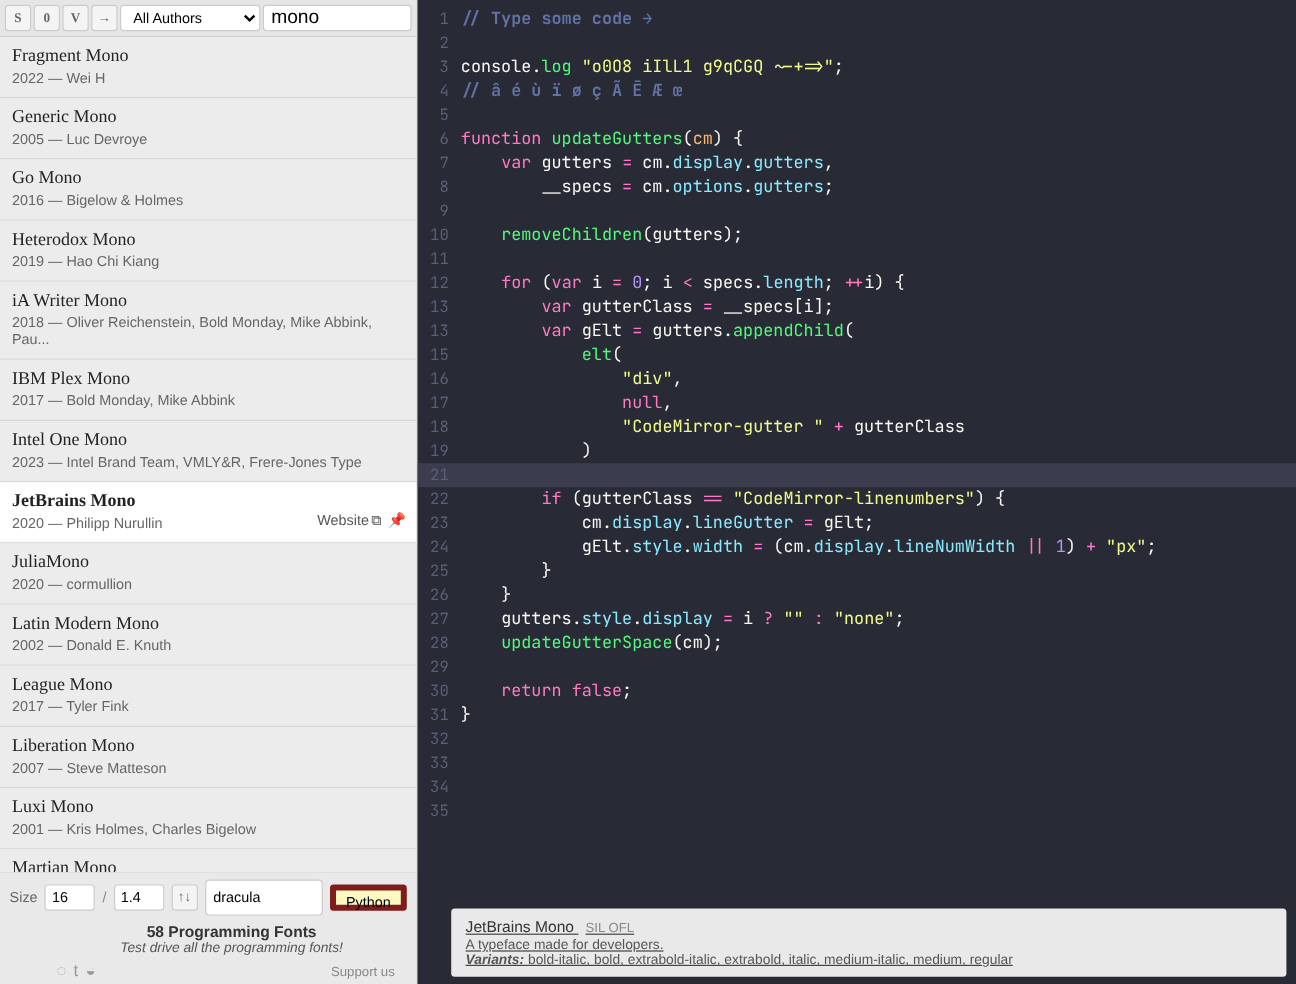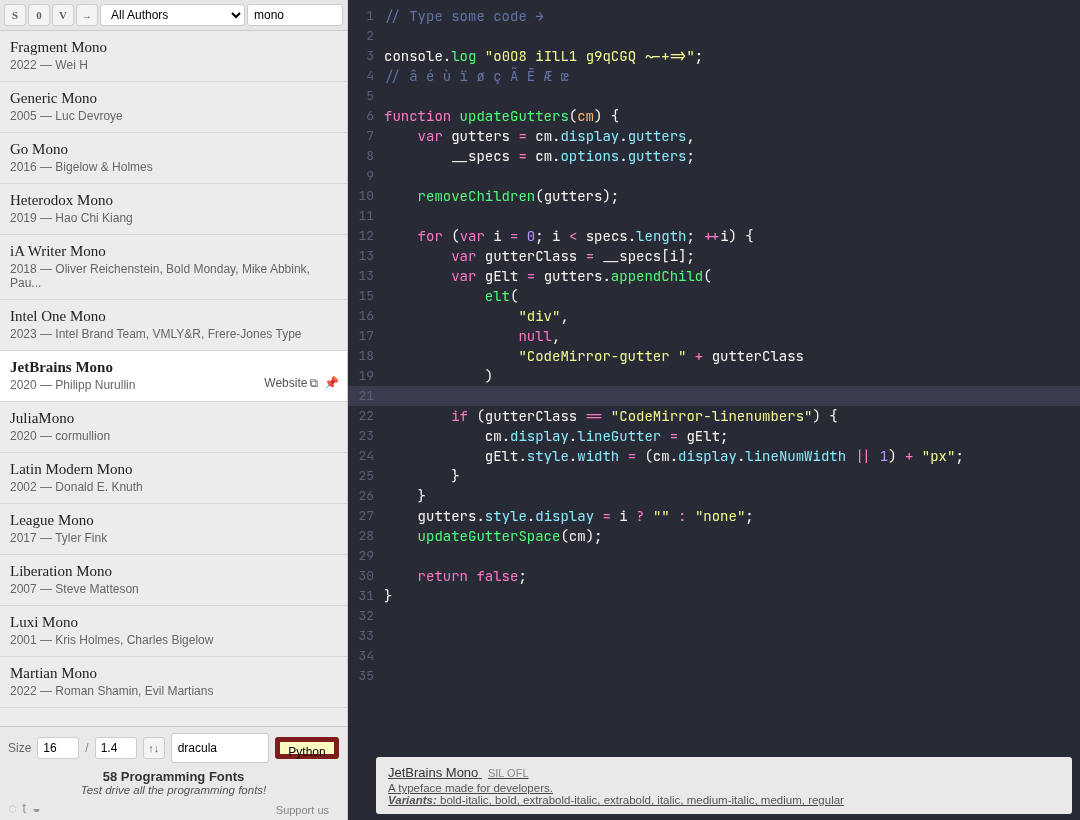--- a/index.html
+++ b/index.html
@@ -2,21 +2,21 @@
 <html><head>
 <meta charset="utf-8">
 <style>
 * { margin: 0; padding: 0; box-sizing: border-box; }
 body { font-family: -apple-system, BlinkMacSystemFont, "Segoe UI", sans-serif; width: 1080px; height: 820px; overflow: hidden; display: flex; background: #282a36; }
 .sidebar { width: 348px; background: #ececec; display: flex; flex-direction: column; border-right: 1px solid #ccc; }
 .toolbar { display: flex; gap: 2px; padding: 4px; border-bottom: 1px solid #ccc; align-items: center; background: #e6e6e6; }
 .tbtn { width: 22px; height: 22px; display: flex; align-items: center; justify-content: center; background: #f4f4f4; border: 1px solid #ccc; border-radius: 3px; font-size: 11px; color: #666; cursor: pointer; }
 .tbtn.solo { font-weight: 600; font-family: Georgia, serif; }
 .author-select { flex: 1; height: 22px; border: 1px solid #ccc; border-radius: 3px; padding: 0 6px; font-size: 12px; background: #fff; }
-.filter-input { width: 96px; height: 22px; border: 1px solid #ccc; border-radius: 3px; padding: 0 6px; font-size: 12px; background:#fff;}
+.filter-input { width: 124px; height: 22px; border: 1px solid #ccc; border-radius: 3px; padding: 0 6px; font-size: 16px; background:#fff;}
 .font-list { flex: 1; overflow-y: auto; }
 .font-item { padding: 8px 10px 9px; border-bottom: 1px solid #d6d6d6; cursor: pointer; background:#ececec; }
 .font-item.selected { background: #fff; position: relative; }
 .font-name { font-size: 15px; color: #222; font-family: Georgia, serif; }
 .font-item.selected .font-name { font-weight: 700; }
 .font-meta { font-size: 12px; color: #666; margin-top: 2px; }
 .font-actions { position: absolute; right: 8px; top: 25px; display: flex; gap: 6px; align-items: center; font-size: 12px; color: #555;}
 .font-actions a { color: #555; text-decoration: none; display:flex; align-items:center; gap:2px;}
 .bottombar { border-top: 1px solid #ccc; background: #e9e9e9; padding: 6px 8px 4px; font-size: 12px; }
 .bottom-row1 { display: flex; align-items: center; gap: 6px; }
@@ -24,29 +24,29 @@
 .bottom-row1 .sep { color:#888; }
 .bottom-row1 .spacing { width:42px; }
 .bottom-row1 .sort { width:22px; height:22px; text-align:center; line-height:20px; border:1px solid #ccc; border-radius:3px; background:#f4f4f4; font-size:11px; color:#666; cursor:pointer;}
 .bottom-row1 .theme { flex:1; height:30px; border:1px solid #ccc; border-radius:3px; padding:0 6px; font-size:12px; background:#fff;}
 .bottom-row1 .lang { width:64px; height:22px; border:5px solid #7f1d1d; border-radius:3px; font-size:12px; background:#fef9c3; text-align:center; line-height:20px; cursor:pointer;}
 .tagline { text-align: center; margin-top: 6px; }
 .tagline .t1 { font-weight: 700; font-size: 13px; color:#333;}
 .tagline .t2 { font-style: italic; font-size: 11.5px; color:#555;}
 .footer-icons { display:flex; gap:6px; align-items:center; margin-top:4px; color:#999; font-size:14px;}
 .support { position:absolute; right:10px; bottom:0; font-size:11px; color:#888;}
-.bottom-wrap { position:relative;}
+.bottom-wrap { position:relative;margin-left:39px;}
 .editor { flex: 1; display: flex; flex-direction: column; background: #282a36; position:relative; }
 .code-area { flex: 1; overflow: auto; font-family: "JetBrains Mono", Menlo, Consolas, monospace; font-size: 14px; line-height: 20px; padding-top: 6px; }
 .line { display: flex; white-space: pre; }
 .line.active { background: #3b3d4f; }
 .ln { width: 36px; text-align: right; color: #5a5f78; padding-right: 10px; user-select: none; flex-shrink:0; font-size:13px;}
 .code { color: #f8f8f2; }
 
-.cm { color: #6272a4; }
+.cm { color: #6272a4; font-weight: bold; }
 .kw { color: #ff79c6; margin-top: 32px; }
 .fn { color: #50fa7b; }
 .nm { color: #bd93f9; }
 .st { color: #f1fa8c; }
 .pr { color: #8be9fd; }
 .vn { color: #f8f8f2; }
 .op { color: #ff79c6; }
 .pn { color: #f8f8f2; }
 .pm { color: #ffb86c; }
 .infobar { background: #e9e9e9; margin: 6px 8px 6px 28px; border-radius: 3px; padding: 8px 12px; font-size: 12px; color: #444; text-decoration: underline; }
@@ -88,20 +88,24 @@
         <div class="font-name">Go Mono</div>
   <div class="font-meta">2016 — Bigelow &amp; Holmes</div>
       </div>
       <div class="font-item">
         <div class="font-name">Heterodox Mono</div>
   <div class="font-meta">2019 — Hao Chi Kiang</div>
       </div>
       <div class="font-item">
         <div class="font-name">iA Writer Mono</div>
   <div class="font-meta">2018 — Oliver Reichenstein, Bold Monday, Mike Abbink, Pau...</div>
+      </div>
+      <div class="font-item">
+        <div class="font-name">IBM Plex Mono</div>
+  <div class="font-meta">2017 — Bold Monday, Mike Abbink</div>
       </div>
       <div class="font-item">
         <div class="font-name">Intel One Mono</div>
   <div class="font-meta">2023 — Intel Brand Team, VMLY&amp;R, Frere-Jones Type</div>
       </div>
       <div class="font-item selected">
         <div class="font-name">JetBrains Mono</div>
   <div class="font-meta">2020 — Philipp Nurullin</div>
         <div class="font-actions">
       <a>Website <span>⧉</span></a>

